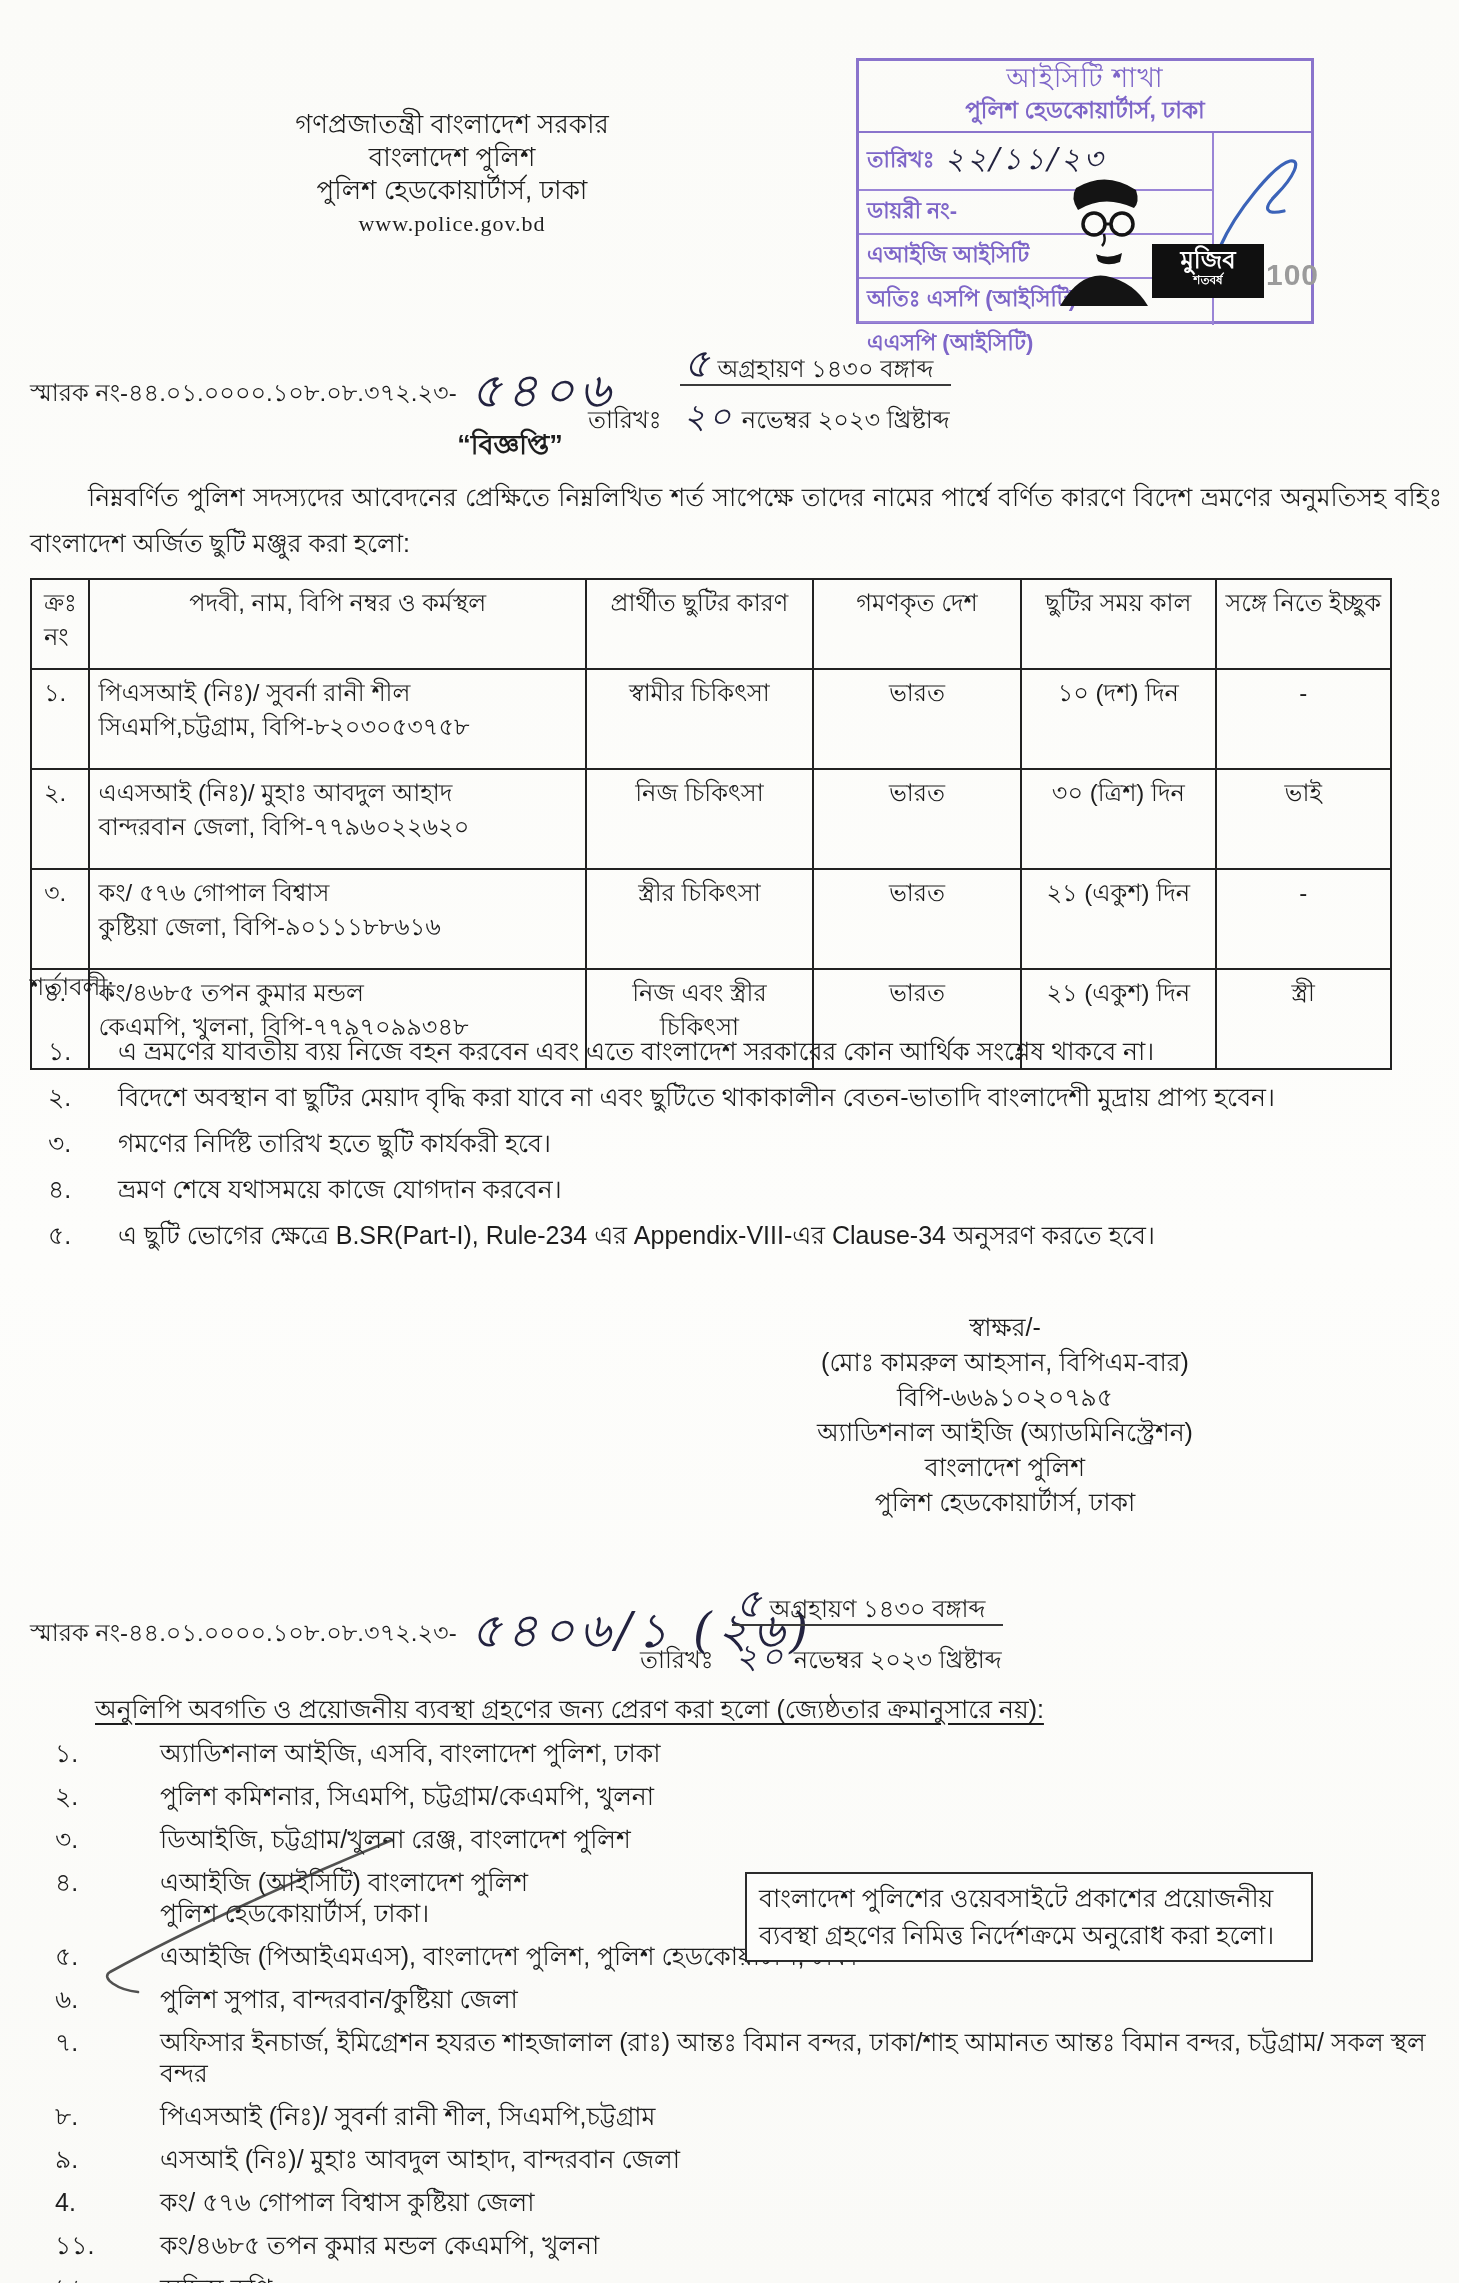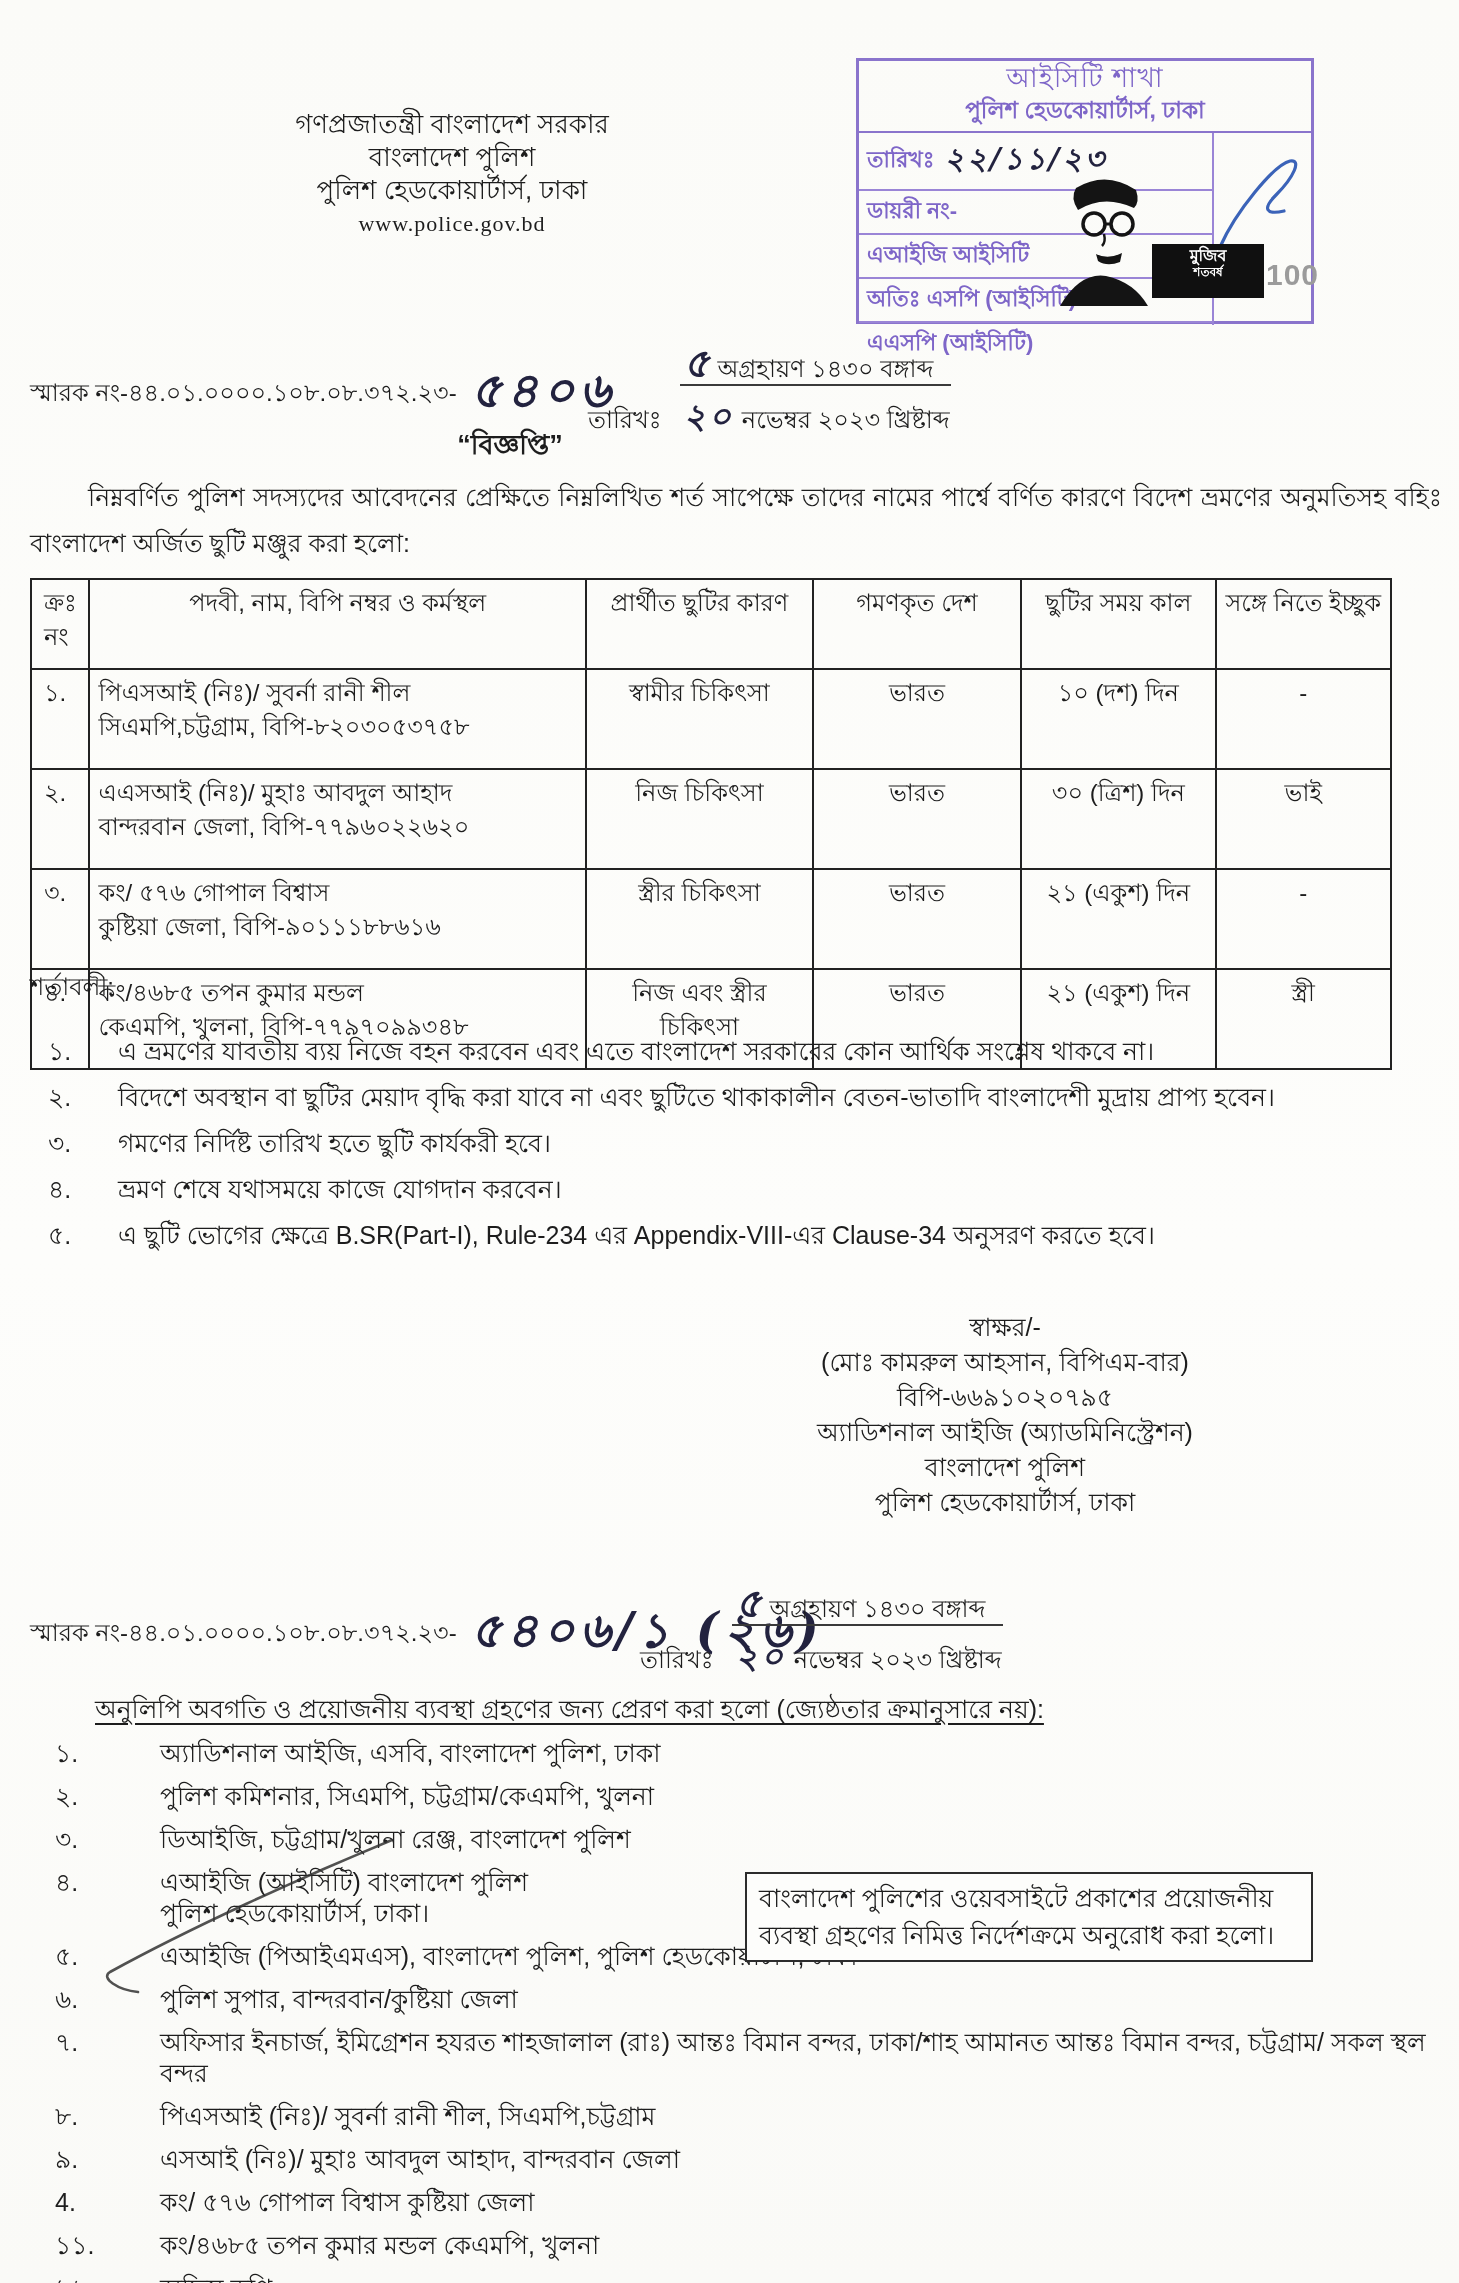--- a/index.html
+++ b/index.html
@@ -18,26 +18,26 @@
   .stamp-head{border-bottom:2.5px solid #8a74cc;text-align:center;padding:3px 2px 4px;line-height:29px;}
   .stamp-head .t1{font-size:27px;font-weight:normal;letter-spacing:1px;}
   .stamp-head .t2{font-size:23px;font-weight:bold;}
   .stamp-body{display:flex;height:192px;}
   .stamp-left{flex:0 0 78%;display:flex;flex-direction:column;}
   .stamp-row{border-bottom:2.5px solid #9a85d6;padding:2px 8px 3px;font-size:22px;font-weight:bold;
              flex:1;display:flex;align-items:center;}
   .stamp-row:last-child{border-bottom:none;}
   .stamp-right{flex:1;border-left:2.5px solid #9a85d6;position:relative;}
   .stamp .hand-date{font-size:30px;margin-left:10px;letter-spacing:3px;}
-  .hand{font-family:"DejaVu Serif",serif;font-style:italic;font-weight:bold;color:#23233f;}
+  .hand{font-family:"DejaVu Serif",serif;font-style:italic;font-weight:normal;color:#23233f;}
   .sig-swoosh{position:absolute;top:18px;left:-8px;}
   .portrait{left:1052px;top:168px;z-index:3;}
   .logo-box{left:1152px;top:244px;width:112px;height:54px;background:#101010;z-index:4;
             color:#fff;text-align:center;line-height:1;padding-top:4px;box-sizing:border-box;}
-  .logo-box .l1{font-size:16px;font-weight:bold;display:block;}
+  .logo-box .l1{font-size:24px;font-weight:bold;display:block;}
   .logo-box .l2{font-size:12px;font-weight:bold;display:block;margin-top:2px;}
   .logo-100{left:1266px;top:258px;z-index:3;font-size:30px;font-weight:bold;color:#9b9b9b;letter-spacing:1px;}
   
   .memo-row{left:30px;width:1405px;height:100px;}
   .memo-row .label{font-size:24px;}
   .memo-row .hand-no{font-size:48px;letter-spacing:5px;position:relative;top:6px;margin-left:14px;}
   .date-group{position:absolute;left:558px;top:0;display:flex;}
   .date-group .dlabel{font-size:24px;align-self:flex-end;margin-bottom:6px;margin-right:18px;}
   .date-lines{display:inline-block;text-align:left;}
   .date-l1{border-bottom:2px solid #3a3a3a;padding:0 18px 2px 4px;font-size:24px;white-space:nowrap;}

